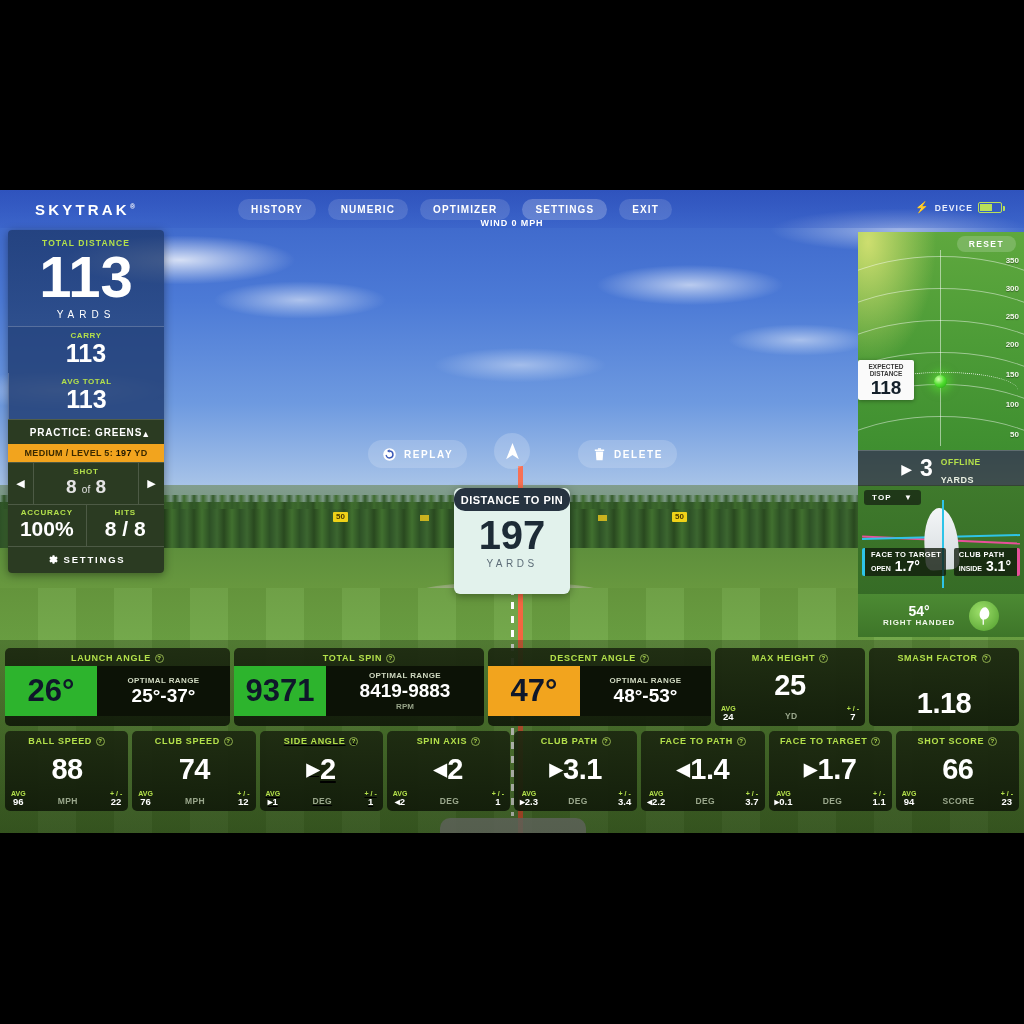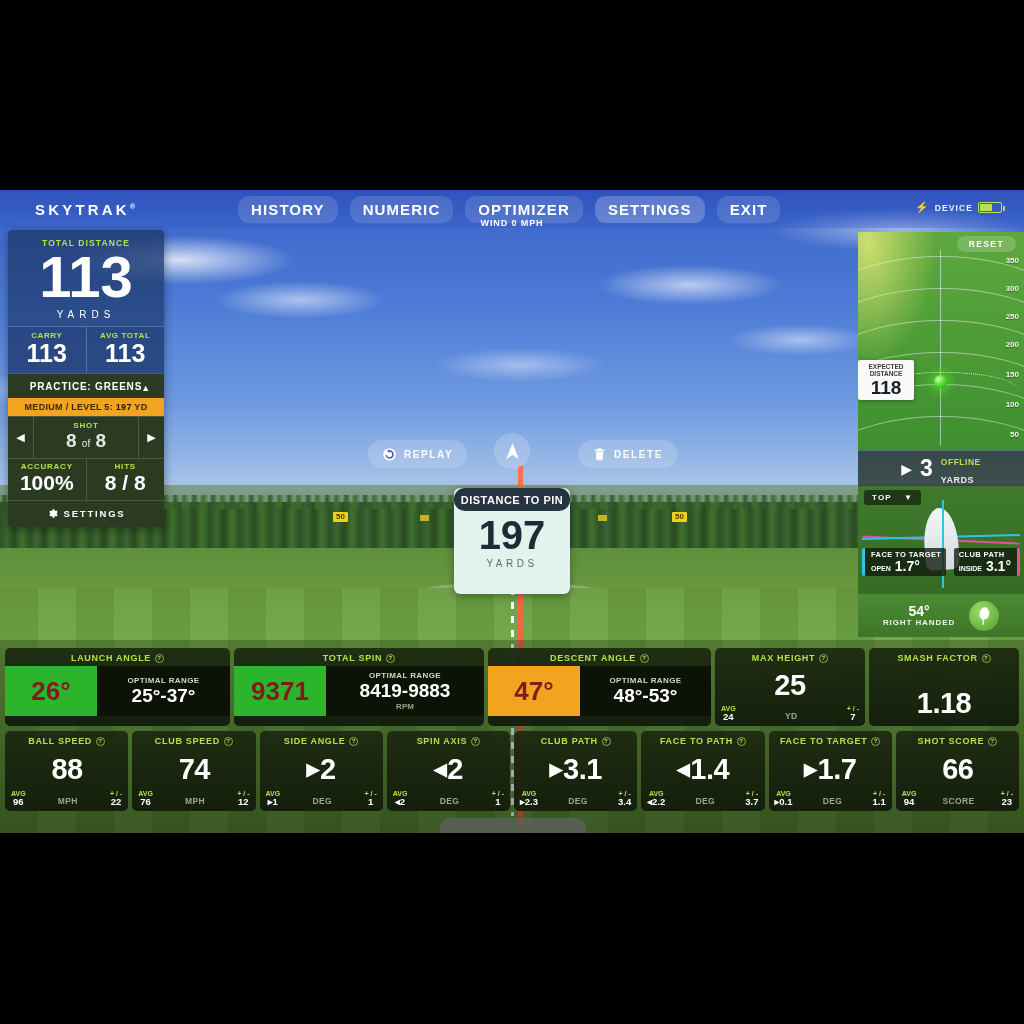--- a/index.html
+++ b/index.html
@@ -91,21 +91,21 @@
     display:flex; align-items:center;
     background: linear-gradient(to bottom, rgba(38,70,180,.55), rgba(50,88,196,.30));
   }
   .logo{
     margin-left:35px; color:#fff; font-size:15px; font-weight:bold;
     letter-spacing:3.2px;
   }
   .logo sup{ font-size:7px; vertical-align:super; letter-spacing:0; }
   .navgroup{ display:flex; gap:12px; margin-left:103px; }
   .navbtn{
-    color:#fff; font-size:15px; font-weight:bold; letter-spacing:1.1px;
+    color:#fff; font-size:10px; font-weight:bold; letter-spacing:1.1px;
     padding:5px 13px; border-radius:11px;
     background: rgba(255,255,255,.13);
     cursor:pointer; white-space:nowrap;
   }
   .navbtn.active{ background: rgba(255,255,255,.22); }
   .device{
     position:absolute; right:22px; top:11px;
     display:flex; align-items:center; gap:5px;
     color:#e8eefc; font-size:8.5px; font-weight:bold; letter-spacing:1.1px;
   }
@@ -164,20 +164,21 @@
   .lp-top{
     background: linear-gradient(to bottom, rgba(30,58,112,.82), rgba(36,66,122,.80));
     padding:8px 0 6px;
   }
   .lp-title{ text-align:center; color:#b3e04b; font-size:8.5px; font-weight:bold; letter-spacing:1.1px; }
   .lp-big{ text-align:center; color:#fff; font-size:58px; font-weight:bold; line-height:.96; margin-top:1px; }
   .lp-yards{ text-align:center; color:#fff; font-size:10px; letter-spacing:5px; margin-top:4px; }
   .lp-row2{
     display:flex; background: rgba(30,58,112,.82);
     border-top:1px solid rgba(255,255,255,.22);
+    flex-direction:column;
   }
   .lp-cell{ flex:1; padding:4px 0 7px; text-align:center; }
   .lp-cell + .lp-cell{ border-left:1px solid rgba(255,255,255,.22); }
   .lp-cell .k{ color:#b3e04b; font-size:8px; font-weight:bold; letter-spacing:.6px; }
   .lp-cell .v{ color:#fff; font-size:25px; font-weight:bold; line-height:1.05; }
 
   .lp-mode{
     background:#2b3b22; color:#fff; font-size:10px; font-weight:bold;
     letter-spacing:.8px; padding:7px 0 6px; text-align:center; position:relative;
     border-top:1px solid rgba(255,255,255,.18);
@@ -343,21 +344,21 @@
   }
   .qmark{
     width:9px;height:9px;border-radius:50%;border:1.1px solid #8fae4e;
     color:#b3e04b; font-size:6px; line-height:7px; text-align:center; font-weight:bold;
   }
   
   .opt-card{ flex:0 0 auto; }
   .opt-body{ display:flex; height:50px; }
   .opt-val{
     flex:0 0 92px; display:flex; align-items:center; justify-content:center;
-    color:#7f1d1d; font-size:26px; font-weight:bold;
+    color:#0f172a; font-size:31px; font-weight:bold;
   }
   .opt-val.green{ background:#2db42d; }
   .opt-val.amber{ background:#f2a41e; }
   .opt-right{ flex:1; display:flex; flex-direction:column; align-items:center; justify-content:center; background:#0c1206; }
   .opt-k{ color:#cfd8c0; font-size:8px; font-weight:bold; letter-spacing:.4px; }
   .opt-v{ color:#fff; font-size:19px; font-weight:bold; line-height:1.15; }
   .opt-u{ color:#97a388; font-size:8px; font-weight:bold; }
   
   .simple{ flex:1; display:flex; flex-direction:column; }
   .simple .big{
@@ -706,21 +707,21 @@
               <div class="v">76</div>
             </div>
           <div class="f-m">MPH</div>
           <div class="f-r">
               <div class="k">+ / -</div>
               <div class="v">12</div>
             </div>
         </div>
       </div>
 
-      <div class="card simple" style="height:80px;">
+      <div class="card simple" style="height:80px;text-decoration:underline;">
         <div class="ctitle">
             <span>SIDE ANGLE</span>
             <span class="qmark">?</span>
           </div>
         <div class="big">
             <span class="arrow">▶</span>
             <span>2</span>
           </div>
         <div class="foot">
           <div class="f-l">

